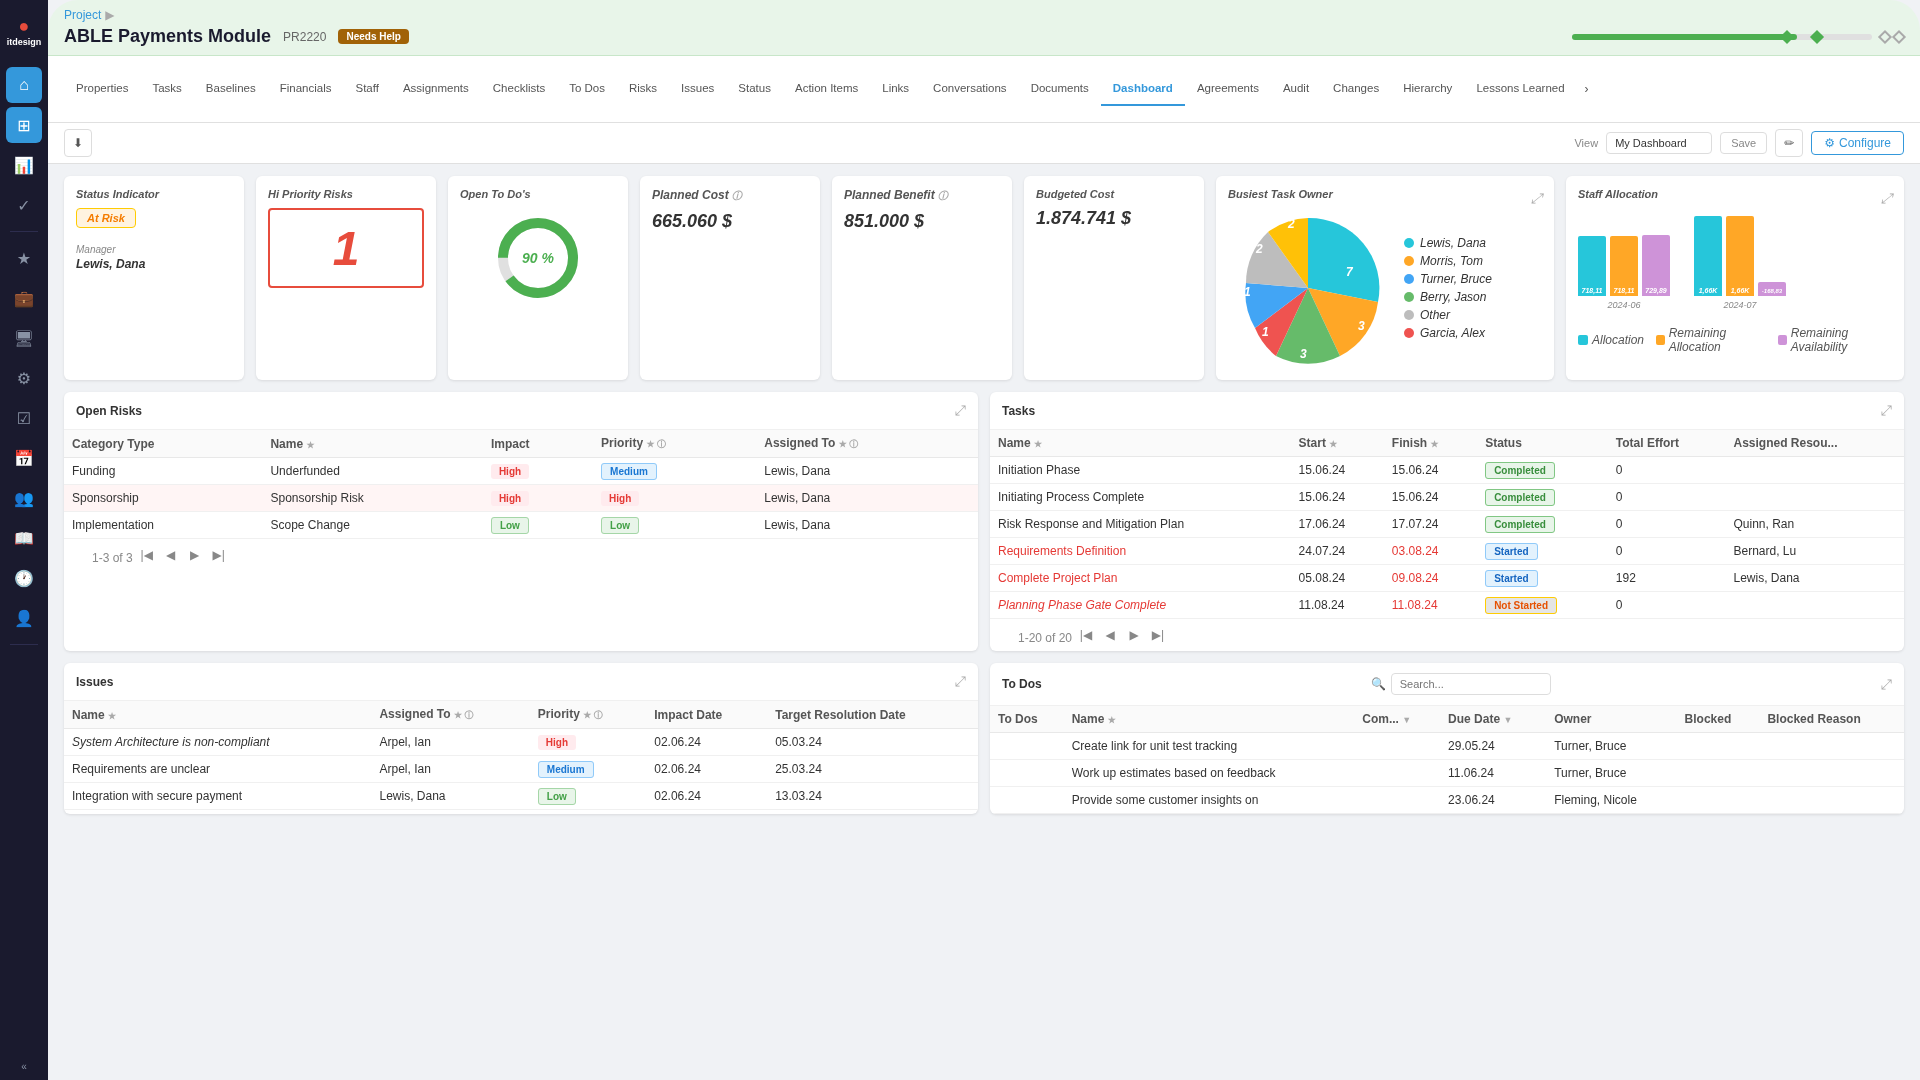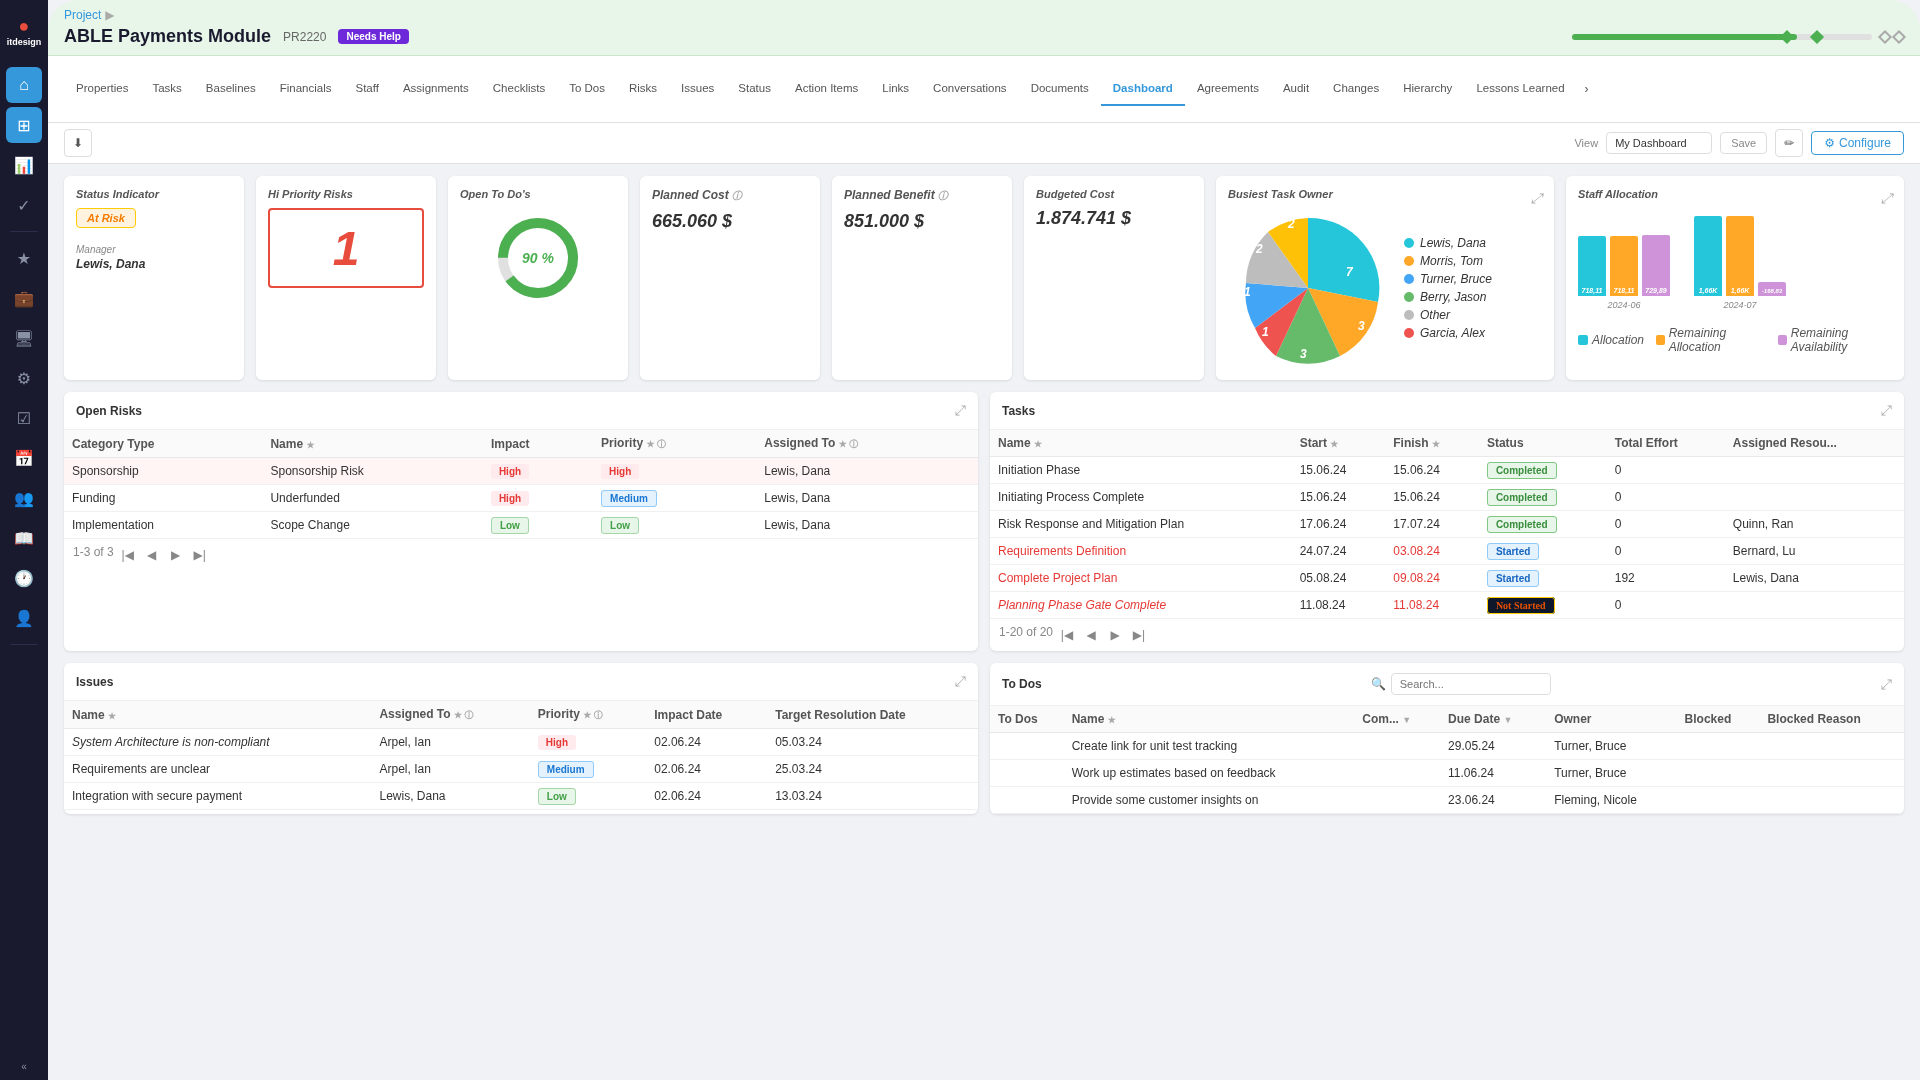--- a/index.html
+++ b/index.html
@@ -15,21 +15,21 @@
 
     
     .main { flex: 1; display: flex; flex-direction: column; overflow: hidden; border-radius: 30px; }
 
     
     .project-header { background: #e8f5e9; padding: 8px 16px; border-bottom: 1px solid #c8e6c9; }
     .project-breadcrumb { font-size: 11px; color: #3498db; margin-bottom: 4px; display: flex; align-items: center; gap: 4px; }
     .project-title-row { display: flex; align-items: center; gap: 12px; }
     .project-title { font-size: 18px; font-weight: 600; color: #1a1a2e; }
     .project-id { font-size: 12px; color: #666; }
-    .badge-needs-help { background: #6d28d9; color: white; font-size: 10px; padding: 2px 8px; border-radius: 4px; font-weight: 600; }
+    .badge-needs-help { background: #a16207; color: white; font-size: 10px; padding: 2px 8px; border-radius: 4px; font-weight: 600; }
     .project-timeline { flex: 1; display: flex; align-items: center; justify-content: flex-end; gap: 8px; }
     .timeline-bar { height: 6px; background: #e0e0e0; border-radius: 3px; flex: 1; max-width: 300px; position: relative; overflow: visible; }
     .timeline-progress { height: 100%; background: #4caf50; border-radius: 3px; width: 75%; }
     .timeline-diamond { position: absolute; width: 10px; height: 10px; background: #4caf50; transform: rotate(45deg); top: -2px; left: 70%; }
     .timeline-diamond2 { position: absolute; width: 10px; height: 10px; background: #4caf50; transform: rotate(45deg); top: -2px; left: 80%; }
     .timeline-end { display: flex; gap: 4px; }
     .diamond-outline { width: 10px; height: 10px; border: 2px solid #aaa; transform: rotate(45deg); }
 
     
     .nav-tabs { background: white; padding: 16px 16px; display: flex; align-items: center; border-bottom: 1px solid #e0e0e0; overflow-x: auto; }
@@ -116,22 +116,22 @@
     .sort-icon { color: #aaa; font-size: 9px; }
 
     .priority-badge { padding: 2px 8px; border-radius: 3px; font-size: 10px; font-weight: 600; }
     .priority-high { background: #ffebee; color: #e53935; }
     .priority-medium { background: #e3f2fd; color: #1976d2; border: 1px solid #90caf9; }
     .priority-low { background: #e8f5e9; color: #43a047; border: 1px solid #a5d6a7; }
 
     .status-badge { padding: 2px 8px; border-radius: 3px; font-size: 10px; font-weight: 600; }
     .status-completed { background: #e8f5e9; color: #388e3c; border: 1px solid #81c784; }
     .status-started { background: #e3f2fd; color: #1565c0; border: 1px solid #90caf9; }
-    .status-not-started { background: #0f172a; color: #e65100; border: 1px solid #ffcc02; font-family: Liberation Serif, serif; }
-    .pagination { display: flex; align-items: flex-start; gap: 4px; padding: 6px 9px; font-size: 10px; color: #888; }
+    .status-not-started { background: #e5e5e5; color: #e65100; border: 1px solid #ffcc02; }
+    .pagination { display: flex; align-items: flex-end; gap: 4px; padding: 6px 28px; font-size: 10px; color: #888; }
     .page-btn { width: 20px; height: 20px; display: flex; align-items: center; justify-content: center; cursor: pointer; border-radius: 3px; }
 
     .open-risks-panel { flex: 1; }
     .tasks-panel { flex: 1; }
     .issues-panel { flex: 1; }
     .todos-panel { flex: 1; }
 
     
     .pie-svg { width: 160px; height: 160px; }
 
@@ -414,32 +414,32 @@
           <thead>
             <tr>
               <th>Category Type</th>
               <th>Name <span class="sort-icon">★</span></th>
               <th>Impact</th>
               <th>Priority <span class="sort-icon">★ ⓘ</span></th>
               <th>Assigned To <span class="sort-icon">★ ⓘ</span></th>
             </tr>
           </thead>
           <tbody>
+            <tr>
+              <td>Funding</td>
+              <td>Underfunded</td>
+              <td><span class="priority-badge priority-high">High</span></td>
+              <td><span class="priority-badge priority-medium">Medium</span></td>
+              <td>Lewis, Dana</td>
+            </tr>
             <tr style="background:#fff5f5;">
               <td>Sponsorship</td>
               <td>Sponsorship Risk</td>
               <td><span class="priority-badge priority-high">High</span></td>
               <td><span class="priority-badge priority-high">High</span></td>
-              <td>Lewis, Dana</td>
-            </tr>
-            <tr>
-              <td>Funding</td>
-              <td>Underfunded</td>
-              <td><span class="priority-badge priority-high">High</span></td>
-              <td><span class="priority-badge priority-medium">Medium</span></td>
               <td>Lewis, Dana</td>
             </tr>
             <tr>
               <td>Implementation</td>
               <td>Scope Change</td>
               <td><span class="priority-badge priority-low">Low</span></td>
               <td><span class="priority-badge priority-low">Low</span></td>
               <td>Lewis, Dana</td>
             </tr>
           </tbody>

